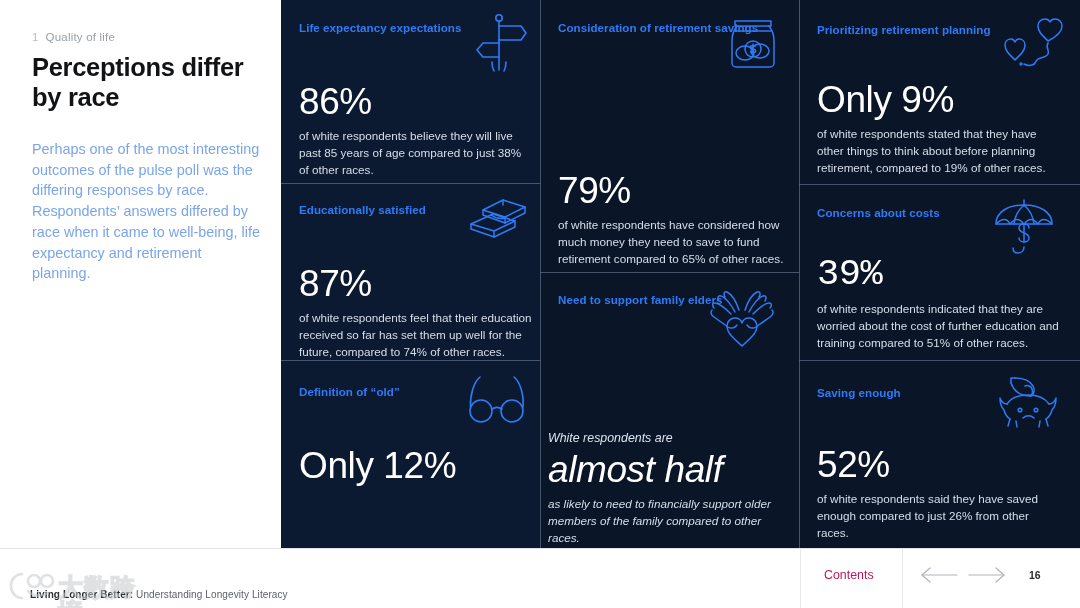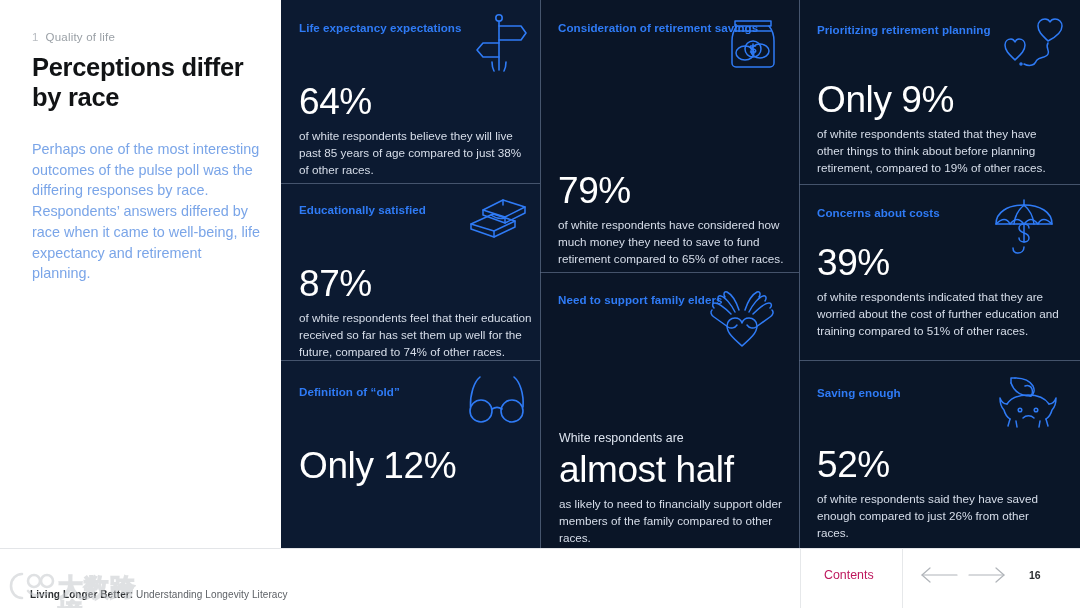--- a/index.html
+++ b/index.html
@@ -97,21 +97,21 @@
     <div class="vline v2"></div>
 
     <div class="hline" style="left:0;width:259px;top:183px;"></div>
     <div class="hline" style="left:0;width:259px;top:360px;"></div>
     <div class="hline" style="left:259px;width:259px;top:272px;"></div>
     <div class="hline" style="left:518px;width:281px;top:184px;"></div>
     <div class="hline" style="left:518px;width:281px;top:360px;"></div>
 
     <div class="card" style="left:18px;top:20px;width:230px;">
       <div class="card-label">Life expectancy expectations</div>
-      <div class="stat" style="margin-top:48px;">64%</div>
+      <div class="stat" style="margin-top:48px;">86%</div>
       <div class="body">of white respondents believe they will live past 85 years of age compared to just 38% of other races.</div>
     </div>
     <div class="icon" style="left:190px;top:12px;">
       <svg width="56" height="62" viewBox="0 0 56 62" fill="none" stroke="#2f7bf6" stroke-width="1.6" stroke-linejoin="round" stroke-linecap="round">
         <path d="M28 9 V58"></path>
         <circle cx="28" cy="6" r="3.2"></circle>
         <path d="M28 14 H50 L55 21 L50 28 H28"></path>
         <path d="M28 31 H12 L6 38 L12 45 H28"></path>
         <path d="M21 50 c0 4 1 7 2 9"></path>
         <path d="M35 50 c0 4 -1 7 -2 9"></path>
@@ -165,21 +165,21 @@
         <ellipse cx="18" cy="40" rx="9" ry="7"></ellipse>
         <ellipse cx="33" cy="38" rx="9" ry="7"></ellipse>
         <circle cx="26" cy="36" r="8"></circle>
         <path d="M26 31 v10 M23.5 33 h5 M23.5 39 h5 M23.5 33 c-1 2 1 3 2.5 3 s3.5 1 2.5 3"></path>
       </svg>
     </div>
 
     <div class="card" style="left:277px;top:292px;width:228px;">
       <div class="card-label">Need to support family elders</div>
     </div>
-    <div class="card" style="left:278px;top:430px;width:242px;">
+    <div class="card" style="left:267px;top:430px;width:242px;font-style:italic;">
       <div class="pre">White respondents are</div>
       <div class="stat">almost half</div>
       <div class="body">as likely to need to financially support older members of the family compared to other races.</div>
     </div>
     <div class="icon" style="left:428px;top:288px;">
       <svg width="66" height="62" viewBox="0 0 66 62" fill="none" stroke="#2f7bf6" stroke-width="1.5" stroke-linejoin="round" stroke-linecap="round">
         <path d="M30 22 C27 13 22 6 18 4 c-3 -1 -4 2 -2 5 M26 24 C22 16 16 9 12 8 c-3 -1 -4 2 -2 5"></path>
         <path d="M22 26 C16 20 9 15 6 15 c-3 0 -3 3 -1 5"></path>
         <path d="M3 22 c-2 2 -1 5 2 7 l14 10 c3 2 7 1 9 -2"></path>
         <path d="M36 22 C39 13 44 6 48 4 c3 -1 4 2 2 5 M40 24 C44 16 50 9 54 8 c3 -1 4 2 2 5"></path>
@@ -198,21 +198,21 @@
       <svg width="62" height="62" viewBox="0 0 62 62" fill="none" stroke="#2f7bf6" stroke-width="1.5" stroke-linejoin="round" stroke-linecap="round">
         <path d="M47 31 C42 26 37 22 37 16 c0 -4 3 -7 7 -7 c2 0 4 1 5 3 c1 -2 3 -3 5 -3 c4 0 7 3 7 7 c0 6 -6 11 -14 15 Z"></path>
         <path d="M14 50 C9 45 4 41 4 35 c0 -4 3 -6 6 -6 c2 0 3 1 4 3 c1 -2 2 -3 4 -3 c3 0 6 2 6 6 c0 6 -5 10 -10 15 Z"></path>
         <path d="M47 33 c-3 5 2 7 0 11 c-2 4 -8 3 -11 6 c-2 2 -1 4 -5 5 c-3 1 -6 0 -8 -1"></path>
         <circle cx="20" cy="54" r="1"></circle>
       </svg>
     </div>
 
     <div class="card" style="left:536px;top:205px;width:244px;">
       <div class="card-label">Concerns about costs</div>
-      <div class="stat" style="margin-top:24px;">39%</div>
+      <div class="stat" style="margin-top:36px;font-family:Liberation Mono, monospace;">39%</div>
       <div class="body">of white respondents indicated that they are worried about the cost of further education and training compared to 51% of other races.</div>
     </div>
     <div class="icon" style="left:712px;top:196px;">
       <svg width="62" height="58" viewBox="0 0 62 58" fill="none" stroke="#2f7bf6" stroke-width="1.5" stroke-linejoin="round" stroke-linecap="round">
         <path d="M31 4 v6"></path>
         <path d="M3 28 C3 16 15 9 31 9 C47 9 59 16 59 28 Z"></path>
         <path d="M3 28 c6 -6 11 -6 14 0 c5 -6 9 -6 14 0 c5 -6 9 -6 14 0 c3 -6 8 -6 14 0"></path>
         <path d="M31 9 C25 14 22 20 21 28"></path>
         <path d="M31 9 C37 14 40 20 41 28"></path>
         <path d="M31 28 v18"></path>

